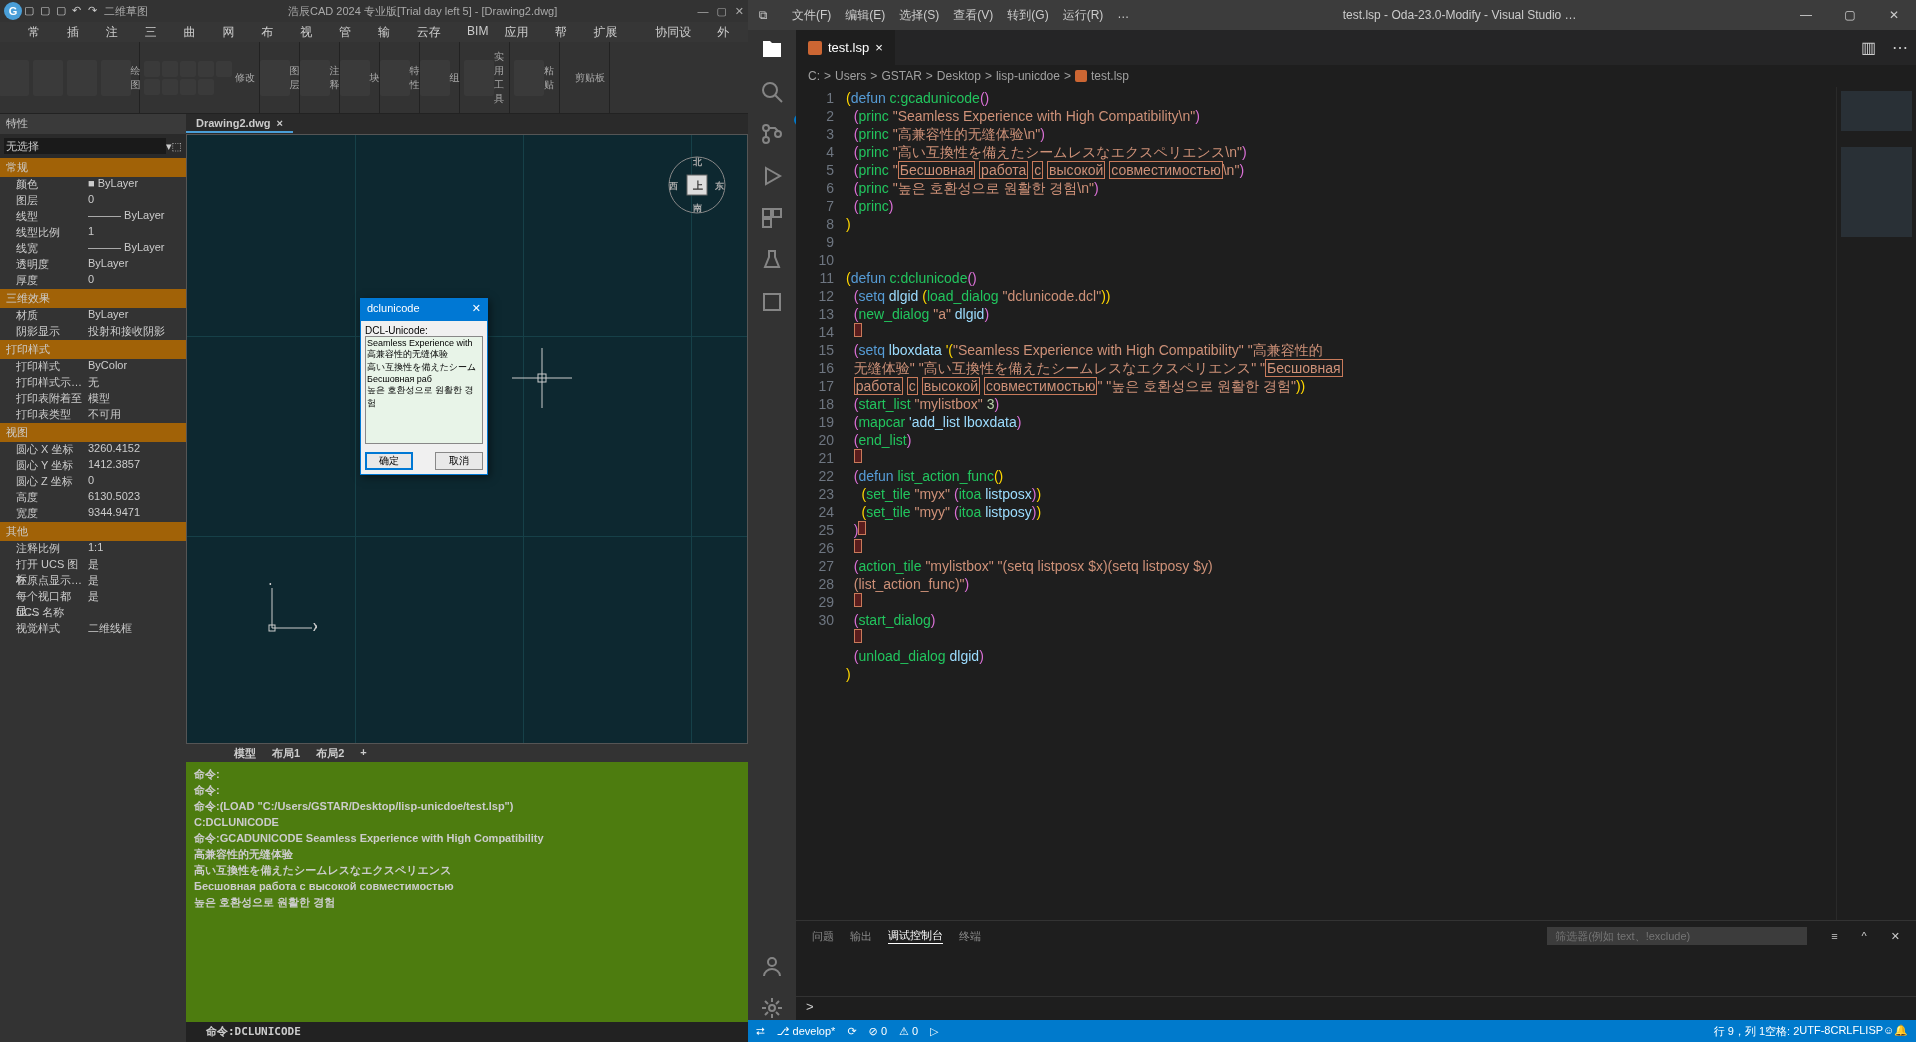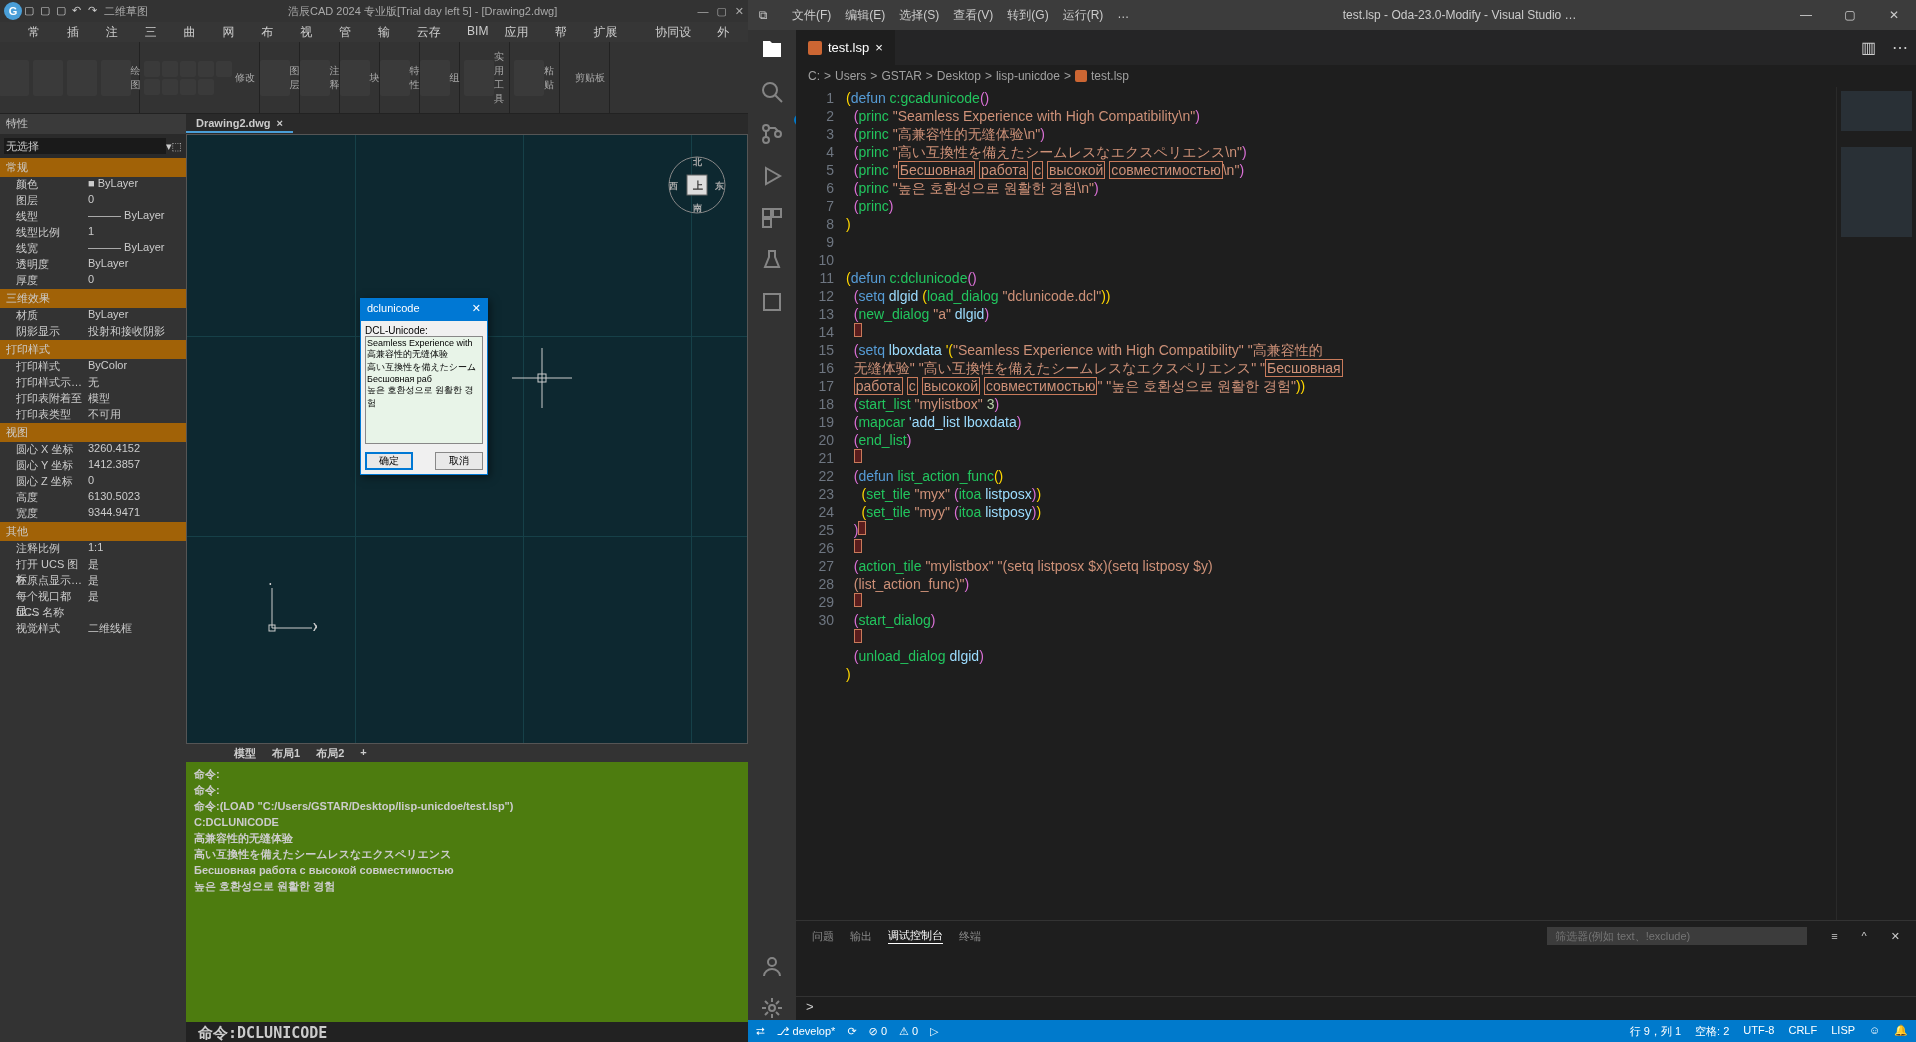--- a/index.html
+++ b/index.html
@@ -32,21 +32,21 @@
 .doc-tabs { height: 20px; background: #2a2a2a; display: flex; align-items: center; }
 .doc-tab { padding: 2px 10px; display: flex; align-items: center; gap: 6px; color: #ccc; font-size: 11px; border-bottom: 2px solid #4a9fd8; }
 .canvas { flex: 1; background: #0d2830; position: relative; border: 1px solid #555; }
 .grid-line { position: absolute; background: #164048; }
 .ucs { position: absolute; left: 80px; bottom: 110px; width: 50px; height: 50px; }
 .viewcube { position: absolute; right: 20px; top: 20px; width: 60px; height: 60px; }
 .layout-tabs { height: 18px; background: #333; display: flex; font-size: 11px; color: #ccc; padding-left: 40px; }
 .layout-tabs span { padding: 2px 8px; }
 .cmd-area { height: 280px; background: #333; display: flex; flex-direction: column; }
 .cmd-history { flex: 1; background: #4d7c0f; color: #ccc; font-size: 11px; padding: 4px 8px; overflow: hidden; font-family: monospace; line-height: 16px; }
-.cmd-input { height: 20px; background: #222; color: #ccc; font-size: 15px; padding: 2px 12px; font-family: monospace; }
+.cmd-input { height: 20px; background: #222; color: #ccc; font-size: 11px; padding: 2px 20px; font-family: monospace; }
 .statusbar-l { height: 18px; background: #2a2a2a; display: flex; align-items: center; font-size: 10px; color: #aaa; padding: 0 4px; gap: 4px; }
 .sb-coords { width: 120px; }
 .sb-btn { width: 16px; height: 14px; background: #3a3a3a; }
 
 .dialog { position: absolute; left: 360px; top: 298px; width: 128px; background: #fff; border: 1px solid #0078d4; box-shadow: 2px 2px 8px rgba(0,0,0,.5); }
 .dlg-title { height: 22px; background: #0078d4; color: #fff; font-size: 11px; padding: 3px 6px; display: flex; justify-content: space-between; }
 .dlg-body { padding: 4px; background: #f0f0f0; }
 .dlg-label { font-size: 10px; color: #000; }
 .dlg-list { width: 118px; height: 108px; background: #e8f4e8; border: 1px solid #888; font-size: 9px; color: #000; padding: 1px; overflow: hidden; }
 .dlg-btns { display: flex; justify-content: space-between; padding: 4px; background: #f0f0f0; }
@@ -73,21 +73,21 @@
 .vs-gutter { width: 50px; text-align: right; color: #6e7681; padding-right: 12px; line-height: 18px; padding-top: 2px; }
 .vs-code { flex: 1; color: #d4d4d4; line-height: 18px; white-space: pre; padding-top: 2px; }
 .vs-minimap { width: 80px; background: #1e1e1e; border-left: 1px solid #2a2a2a; position: relative; }
 .mm-block { position: absolute; left: 4px; right: 4px; background: #3a4a5a; opacity: .4; }
 .vs-panel { height: 100px; background: #1e1e1e; border-top: 1px solid #333; display: flex; flex-direction: column; }
 .vs-ptabs { height: 30px; display: flex; gap: 16px; padding: 6px 16px; color: #888; font-size: 11px; align-items: center; }
 .vs-ptab.active { color: #fff; border-bottom: 1px solid #fff; }
 .vs-pfilter { margin-left: auto; background: #3c3c3c; border: none; color: #ccc; padding: 3px 8px; width: 260px; font-size: 11px; }
 .vs-prompt { height: 24px; border-top: 1px solid #333; color: #ccc; padding: 2px 10px; font-size: 13px; }
 .vs-status { height: 22px; background: #007acc; display: flex; align-items: center; color: #fff; font-size: 11px; padding: 0 8px; gap: 12px; }
-.vs-status .right { margin-left: auto; display: flex; gap: 14px; }
+.vs-status .right { margin-left: auto; display: flex; }
 
 .tok-kw { color: #569cd6; }
 .tok-fn { color: #22c55e; }
 .tok-str { color: #ce9178; }
 .tok-var { color: #9cdcfe; }
 .tok-punc { color: #ffd700; }
 .tok-punc2 { color: #da70d6; }
 .tok-num { color: #b5cea8; }
 .hl-err { border: 1px solid #c97a5a; padding: 0 1px; }
 
@@ -366,20 +366,21 @@
         <span>布局1</span>
         <span>布局2</span>
         <span>+</span>
       </div>
       <div class="cmd-area">
         <div class="cmd-history" id="cmd-history">
             <div>命令:</div>
             <div>命令:</div>
             <div>命令:(LOAD "C:/Users/GSTAR/Desktop/lisp-unicdoe/test.lsp")</div>
             <div>C:DCLUNICODE</div>
+            <div>命令:GCADUNICODE Seamless Experience with High Compatibility</div>
             <div>高兼容性的无缝体验</div>
             <div>高い互換性を備えたシームレスなエクスペリエンス</div>
             <div>Бесшовная работа с высокой совместимостью</div>
             <div>높은 호환성으로 원활한 경험</div>
           </div>
         <div class="cmd-input">命令:DCLUNICODE</div>
       </div>
     </div>
   </div>
 

